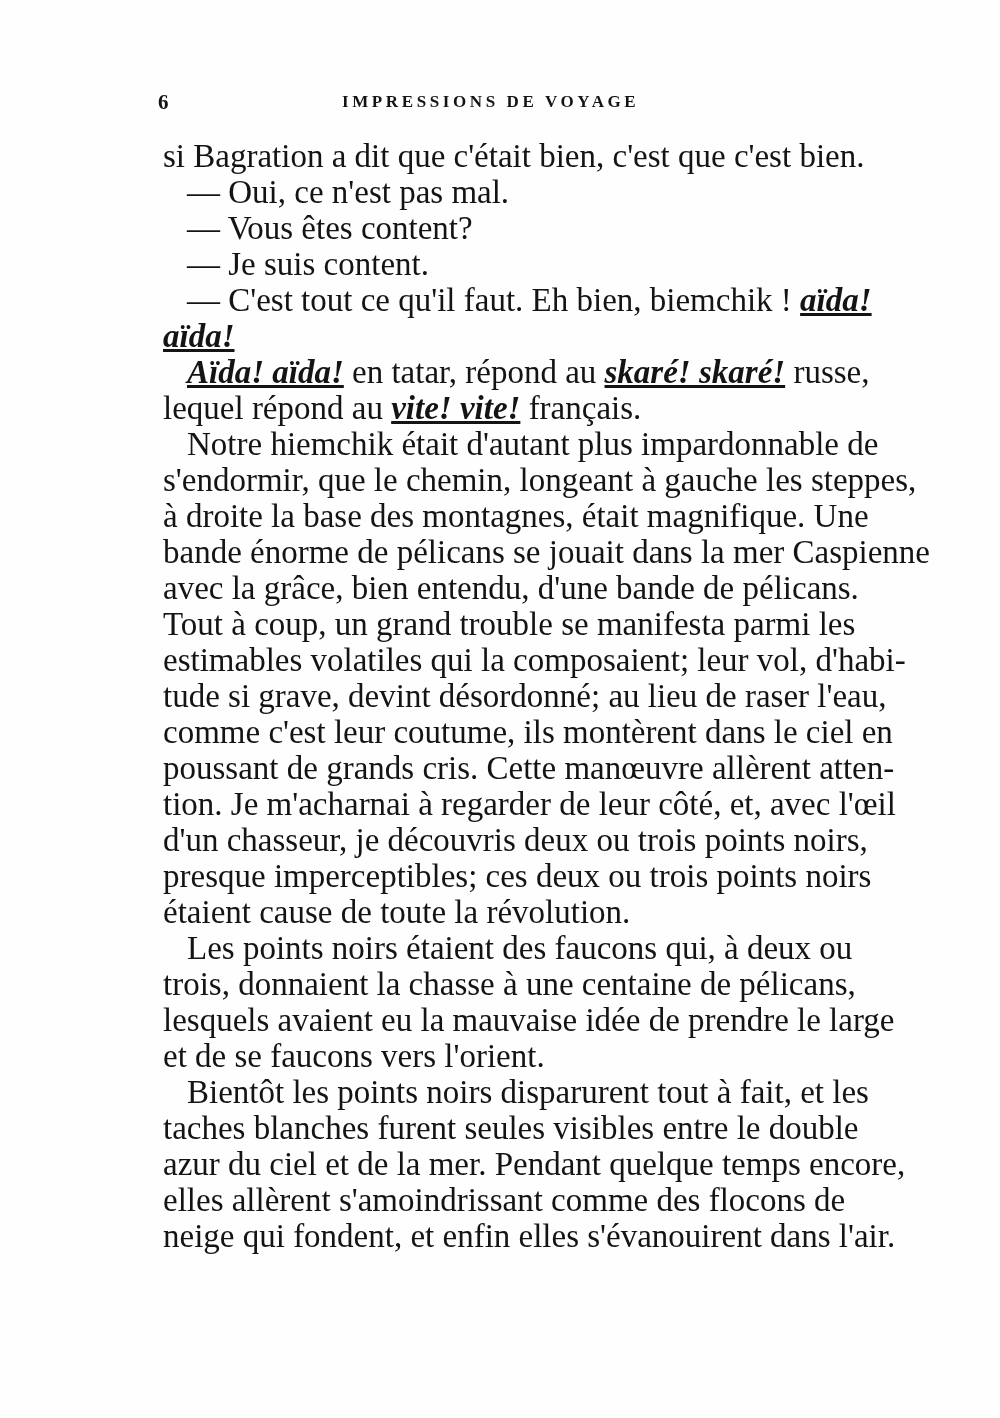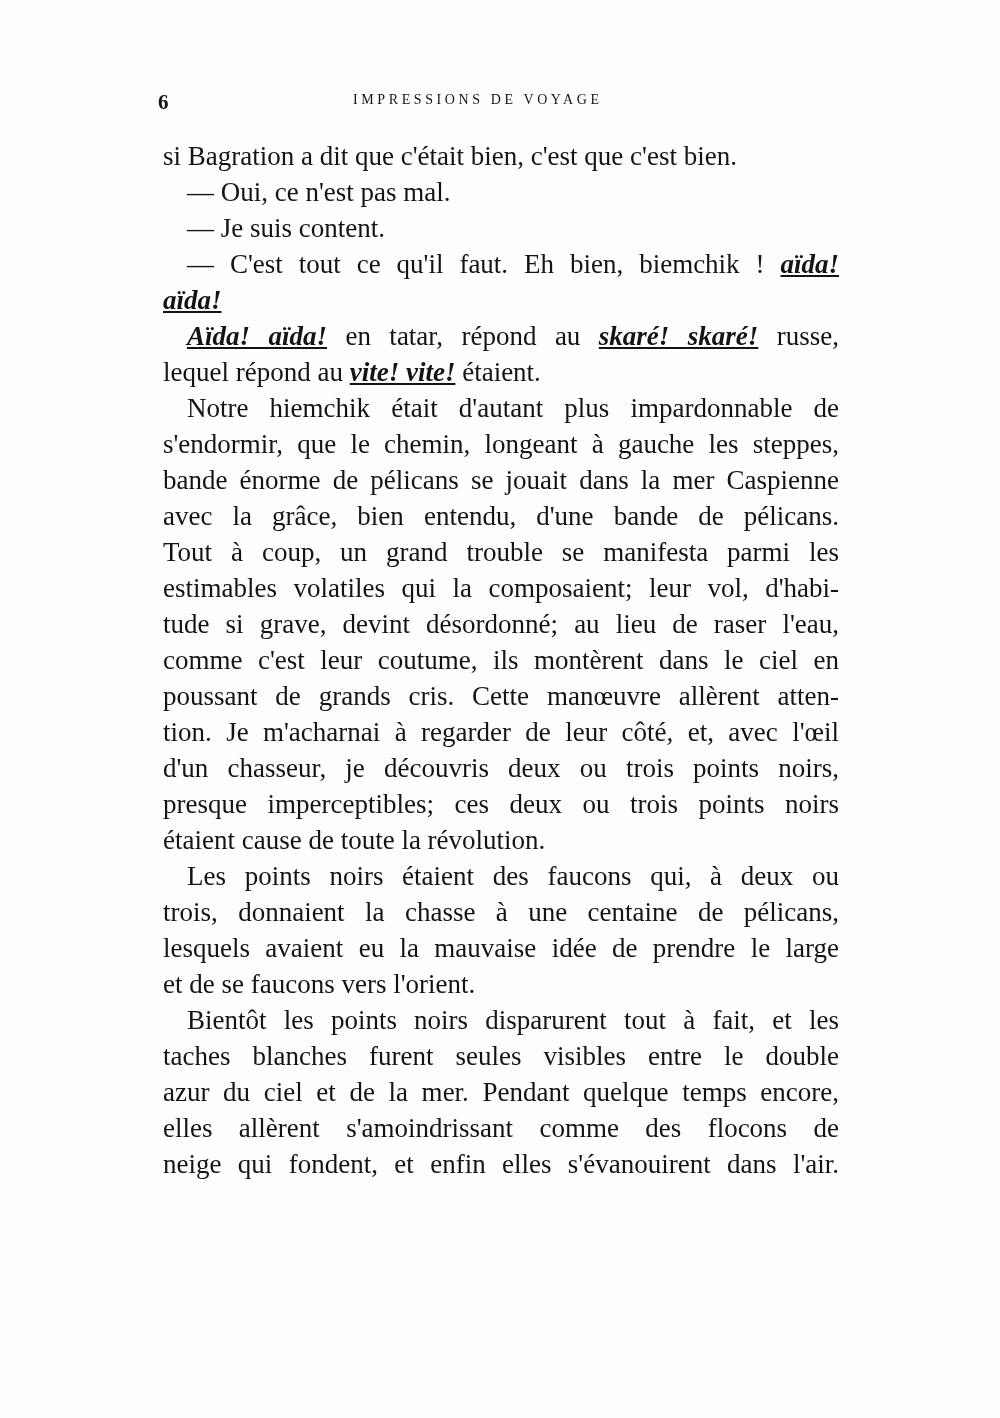--- a/index.html
+++ b/index.html
@@ -1,50 +1,52 @@
 <!DOCTYPE html>
 <html><head>
 <meta charset="utf-8">
 <style>
   html, body { margin: 0; padding: 0; background: #ffffff; }
   body { width: 1000px; height: 1418px; position: relative; overflow: hidden; }
   .page { position: absolute; left: 0; top: 0; width: 1000px; height: 1418px; background: #fefefe; color: #141414; }
   .running-head { position: absolute; top: 88px; left: 158px; width: 680px; height: 30px; }
   .page-number { position: absolute; left: 0; top: 2px; font-family: "Liberation Serif", serif; font-weight: bold; font-size: 21px; }
-  .running-title { position: absolute; left: 195px; top: 4px; font-family: "Liberation Serif", serif; font-weight: normal; font-size: 14px; letter-spacing: 3.6px; }
-  .body-text { position: absolute; left: 163px; top: 138px; width: 676px; font-family: "Liberation Serif", serif; font-size: 27px; line-height: 36px; }
+  .running-title { position: absolute; left: 184px; top: 4px; font-family: "Liberation Serif", serif; font-weight: bold; font-size: 17px; letter-spacing: 3.6px; }
+  .body-text { position: absolute; left: 163px; top: 138px; width: 676px; font-family: "Liberation Serif", serif; font-size: 33px; line-height: 36px; }
   .line { display: block; white-space: nowrap; height: 36px; text-align: justify; text-align-last: justify; }
   .line.indent { padding-left: 24px; }
   .line.last { text-align-last: left; }
   .para-gap { height: 4px; }
   .it { font-style: italic; font-weight: bold; text-decoration: underline; }
 </style>
 </head>
 <body>
 
 <div class="page">
   <div class="running-head">
     <span class="page-number">6</span>
     <span class="running-title">IMPRESSIONS DE VOYAGE</span>
   </div>
 
   <div class="body-text">
     
     <span class="line last">si Bagration a dit que c'était bien, c'est que c'est bien.</span>
     <span class="line indent last">— Oui, ce n'est pas mal.</span>
+    <span class="line indent last">— Vous êtes content?</span>
     <span class="line indent last">— Je suis content.</span>
     <span class="line indent"><span>— C'est tout ce qu'il faut. Eh bien, biemchik ! </span><span class="it">aïda!</span></span>
     <span class="line last"><span class="it">aïda!</span></span>
     <span class="para-gap"></span>
     <span class="line indent"><span class="it">Aïda! aïda!</span><span> en tatar, répond au </span><span class="it">skaré! skaré!</span><span> russe,</span></span>
-    <span class="line last"><span>lequel répond au </span><span class="it">vite! vite!</span><span> étaient.</span></span>
+    <span class="line last"><span>lequel répond au </span><span class="it">vite! vite!</span><span> français.</span></span>
     <span class="para-gap"></span>
     
     <span class="line indent">Notre hiemchik était d'autant plus impardonnable de</span>
     <span class="line">s'endormir, que le chemin, longeant à gauche les steppes,</span>
+    <span class="line">à droite la base des montagnes, était magnifique. Une</span>
     <span class="line">bande énorme de pélicans se jouait dans la mer Caspienne</span>
     <span class="line">avec la grâce, bien entendu, d'une bande de pélicans.</span>
     <span class="line">Tout à coup, un grand trouble se manifesta parmi les</span>
     <span class="line">estimables volatiles qui la composaient; leur vol, d'habi-</span>
     <span class="line">tude si grave, devint désordonné; au lieu de raser l'eau,</span>
     <span class="line">comme c'est leur coutume, ils montèrent dans le ciel en</span>
     <span class="line">poussant de grands cris. Cette manœuvre allèrent atten-</span>
     <span class="line">tion. Je m'acharnai à regarder de leur côté, et, avec l'œil</span>
     <span class="line">d'un chasseur, je découvris deux ou trois points noirs,</span>
     <span class="line">presque imperceptibles; ces deux ou trois points noirs</span>

